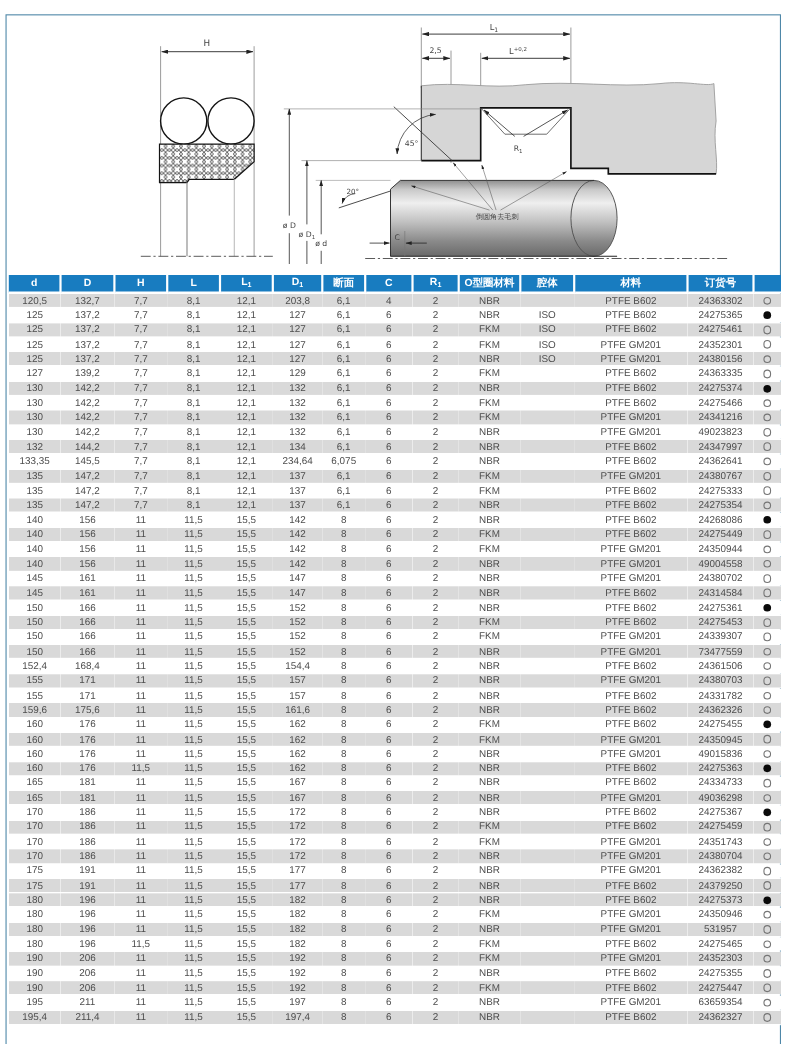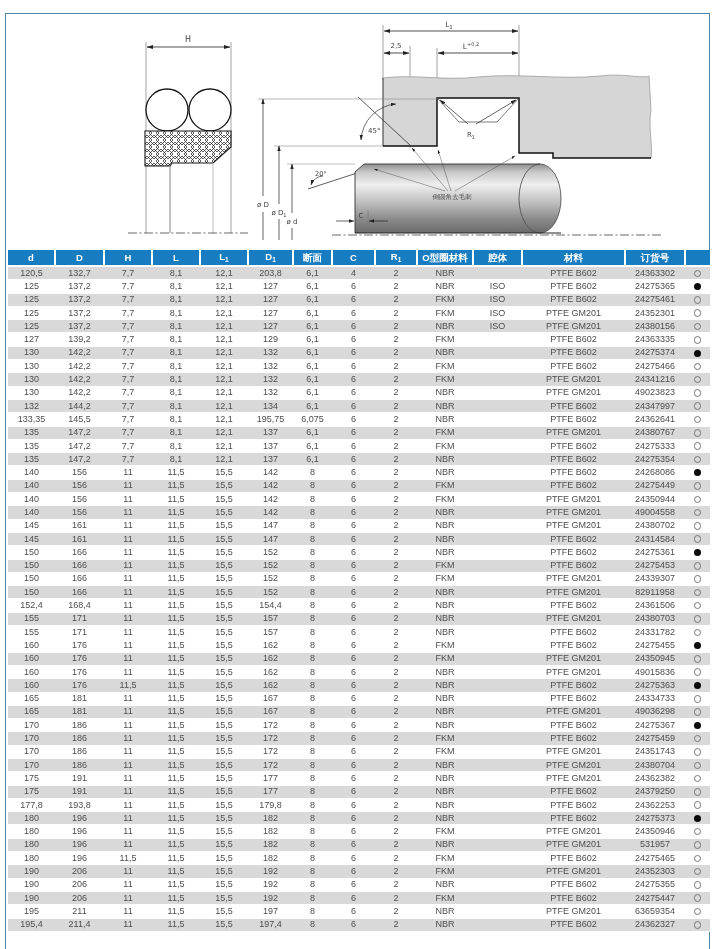--- a/index.html
+++ b/index.html
@@ -372,21 +372,21 @@
         <td>PTFE B602</td>
         <td>24347997</td>
         <td><span class="dot-open"></span></td>
       </tr>
       <tr class="plain">
         <td>133,35</td>
         <td>145,5</td>
         <td>7,7</td>
         <td>8,1</td>
         <td>12,1</td>
-        <td>195,75</td>
+        <td>234,64</td>
         <td>6,075</td>
         <td>6</td>
         <td>2</td>
         <td>NBR</td>
         <td></td>
         <td>PTFE B602</td>
         <td>24362641</td>
         <td><span class="dot-open"></span></td>
       </tr>
       <tr class="shade">
@@ -587,21 +587,21 @@
         <td>11</td>
         <td>11,5</td>
         <td>15,5</td>
         <td>152</td>
         <td>8</td>
         <td>6</td>
         <td>2</td>
         <td>NBR</td>
         <td></td>
         <td>PTFE GM201</td>
-        <td>82911958</td>
+        <td>73477559</td>
         <td><span class="dot-open"></span></td>
       </tr>
       <tr class="plain">
         <td>152,4</td>
         <td>168,4</td>
         <td>11</td>
         <td>11,5</td>
         <td>15,5</td>
         <td>154,4</td>
         <td>8</td>
@@ -638,20 +638,36 @@
         <td>157</td>
         <td>8</td>
         <td>6</td>
         <td>2</td>
         <td>NBR</td>
         <td></td>
         <td>PTFE B602</td>
         <td>24331782</td>
         <td><span class="dot-open"></span></td>
       </tr>
+      <tr class="shade">
+        <td>159,6</td>
+        <td>175,6</td>
+        <td>11</td>
+        <td>11,5</td>
+        <td>15,5</td>
+        <td>161,6</td>
+        <td>8</td>
+        <td>6</td>
+        <td>2</td>
+        <td>NBR</td>
+        <td></td>
+        <td>PTFE B602</td>
+        <td>24362326</td>
+        <td><span class="dot-open"></span></td>
+      </tr>
       <tr class="plain">
         <td>160</td>
         <td>176</td>
         <td>11</td>
         <td>11,5</td>
         <td>15,5</td>
         <td>162</td>
         <td>8</td>
         <td>6</td>
         <td>2</td>
@@ -830,36 +846,20 @@
         <td>177</td>
         <td>8</td>
         <td>6</td>
         <td>2</td>
         <td>NBR</td>
         <td></td>
         <td>PTFE B602</td>
         <td>24379250</td>
         <td><span class="dot-open"></span></td>
       </tr>
-      <tr class="plain">
-        <td>177,8</td>
-        <td>193,8</td>
-        <td>11</td>
-        <td>11,5</td>
-        <td>15,5</td>
-        <td>179,8</td>
-        <td>8</td>
-        <td>6</td>
-        <td>2</td>
-        <td>NBR</td>
-        <td></td>
-        <td>PTFE B602</td>
-        <td>24362253</td>
-        <td><span class="dot-open"></span></td>
-      </tr>
       <tr class="shade">
         <td>180</td>
         <td>196</td>
         <td>11</td>
         <td>11,5</td>
         <td>15,5</td>
         <td>182</td>
         <td>8</td>
         <td>6</td>
         <td>2</td>

